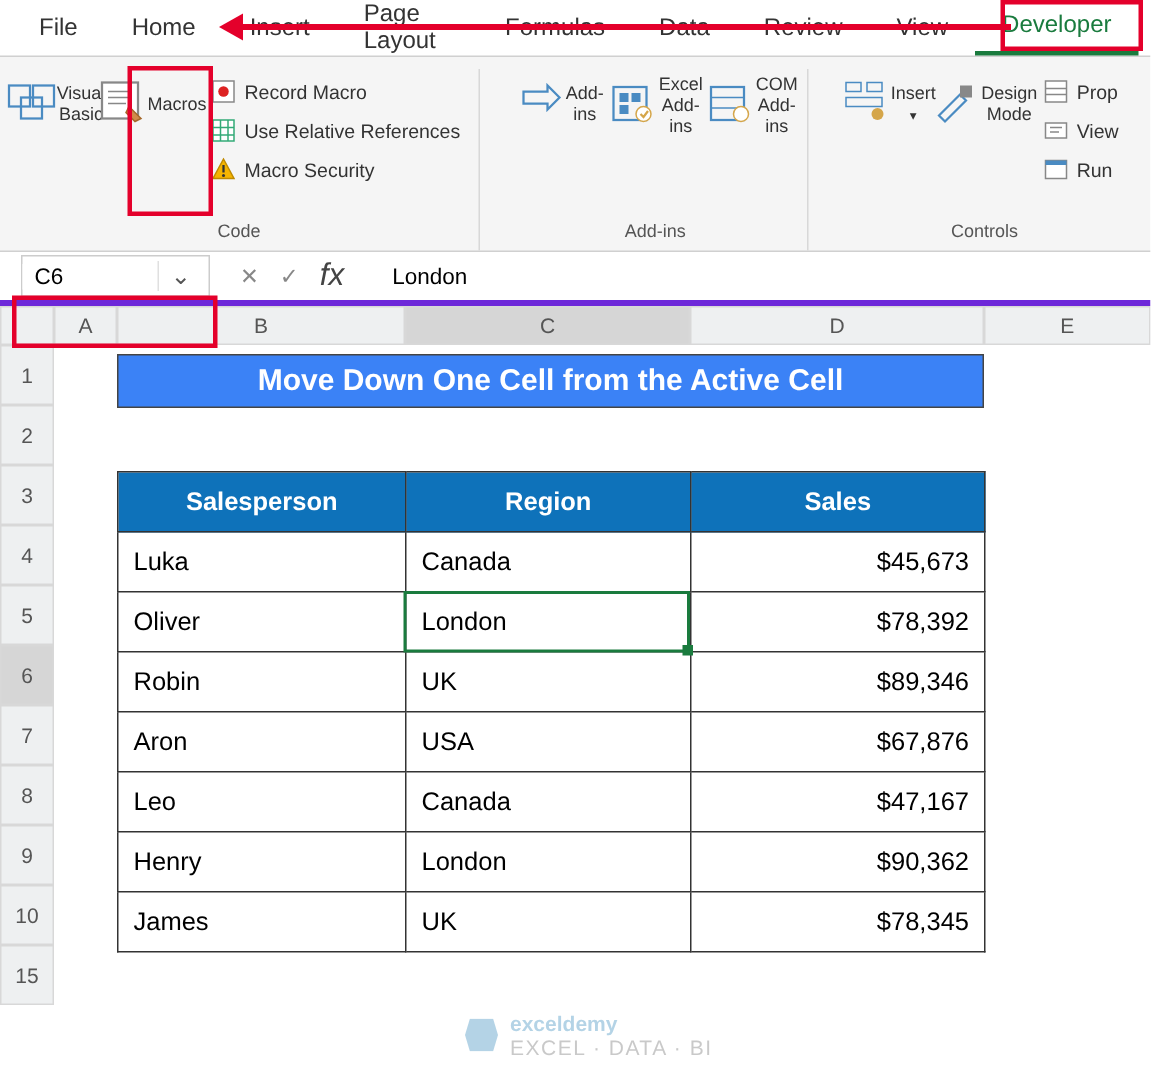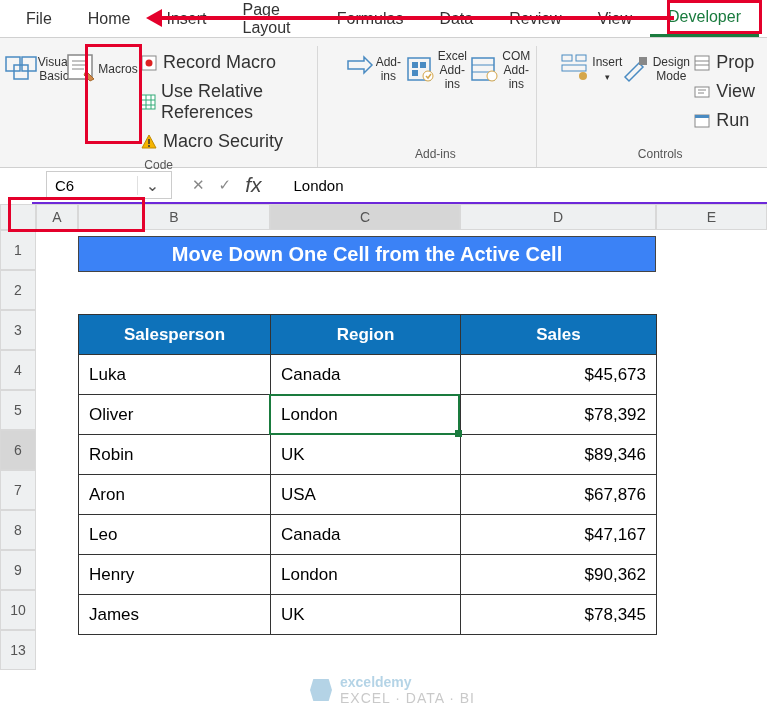--- a/index.html
+++ b/index.html
@@ -12,25 +12,25 @@
 
 
 .ribbon { display: flex; height: 130px; background: #f5f5f5; border-bottom: 1px solid #d0d0d0; padding-top: 8px; }
 .rgroup { display: flex; flex-direction: column; align-items: center; padding: 0 8px; border-right: 1px solid #d8d8d8; }
 .rgroup-body { display: flex; flex: 1; align-items: flex-start; gap: 6px; }
 .rgroup-label { font-size: 12px; color: #555; padding: 4px 0 6px; }
 .bigbtn { display: flex; align-items: center; justify-content: center; width: 58px; padding: 4px 2px; cursor: pointer; text-align: center; }
 .bigbtn .icon { width: 36px; height: 36px; display: flex; align-items: center; justify-content: center; margin-bottom: 4px; }
 .bigbtn .lbl { font-size: 12px; color: #333; line-height: 1.15; }
 .smallcol { display: flex; flex-direction: column; gap: 4px; padding-top: 4px; }
-.smallbtn { display: flex; align-items: center; gap: 5px; font-size: 18px; color: #333; cursor: pointer; padding: 2px 4px; }
+.smallbtn { display: flex; align-items: center; gap: 5px; font-size: 13px; color: #333; cursor: pointer; padding: 2px 4px; }
 .smallbtn .si { width: 18px; height: 18px; display: flex; align-items: center; justify-content: center; }
 
 
-.fbar { display: flex; align-items: center; height: 36px; border-bottom: 2px solid #6d28d9; margin-left: 32px; }
+.fbar { display: flex; align-items: center; height: 36px; border-bottom: 4px solid #6d28d9; }
 .namebox { position: relative; width: 126px; height: 28px; margin: 0 8px 0 14px; border: 1px solid #ccc; display: flex; align-items: center; }
 .namebox input { border: none; width: 90px; padding-left: 8px; font-size: 15px; outline: none; }
 .namebox .dd { width: 30px; text-align: center; color: #555; cursor: pointer; border-left: 1px solid #e0e0e0; }
 .fx-wrap { display: flex; align-items: center; gap: 14px; padding-left: 12px; flex: 1; }
 .fx-btn { color: #888; font-size: 15px; cursor: pointer; }
 .fx-icon { font-style: italic; font-size: 21px; color: #444; }
 .fx-input { flex: 1; border: none; font-size: 15px; padding-left: 18px; outline: none; }
 
 
 .sheet { display: flex; flex-direction: column; }
@@ -354,21 +354,21 @@
       </div>
     <div class="row">
         <div class="rowh">10</div>
         <div class="cell A"></div>
         <div class="cell B"></div>
         <div class="cell C"></div>
         <div class="cell D"></div>
         <div class="cell E"></div>
       </div>
     <div class="row">
-        <div class="rowh">13</div>
+        <div class="rowh">15</div>
         <div class="cell A"></div>
         <div class="cell B"></div>
         <div class="cell C"></div>
         <div class="cell D"></div>
         <div class="cell E"></div>
       </div>
 
     <div class="title-bar">Move Down One Cell from the Active Cell</div>
 
     <table class="tbl">

